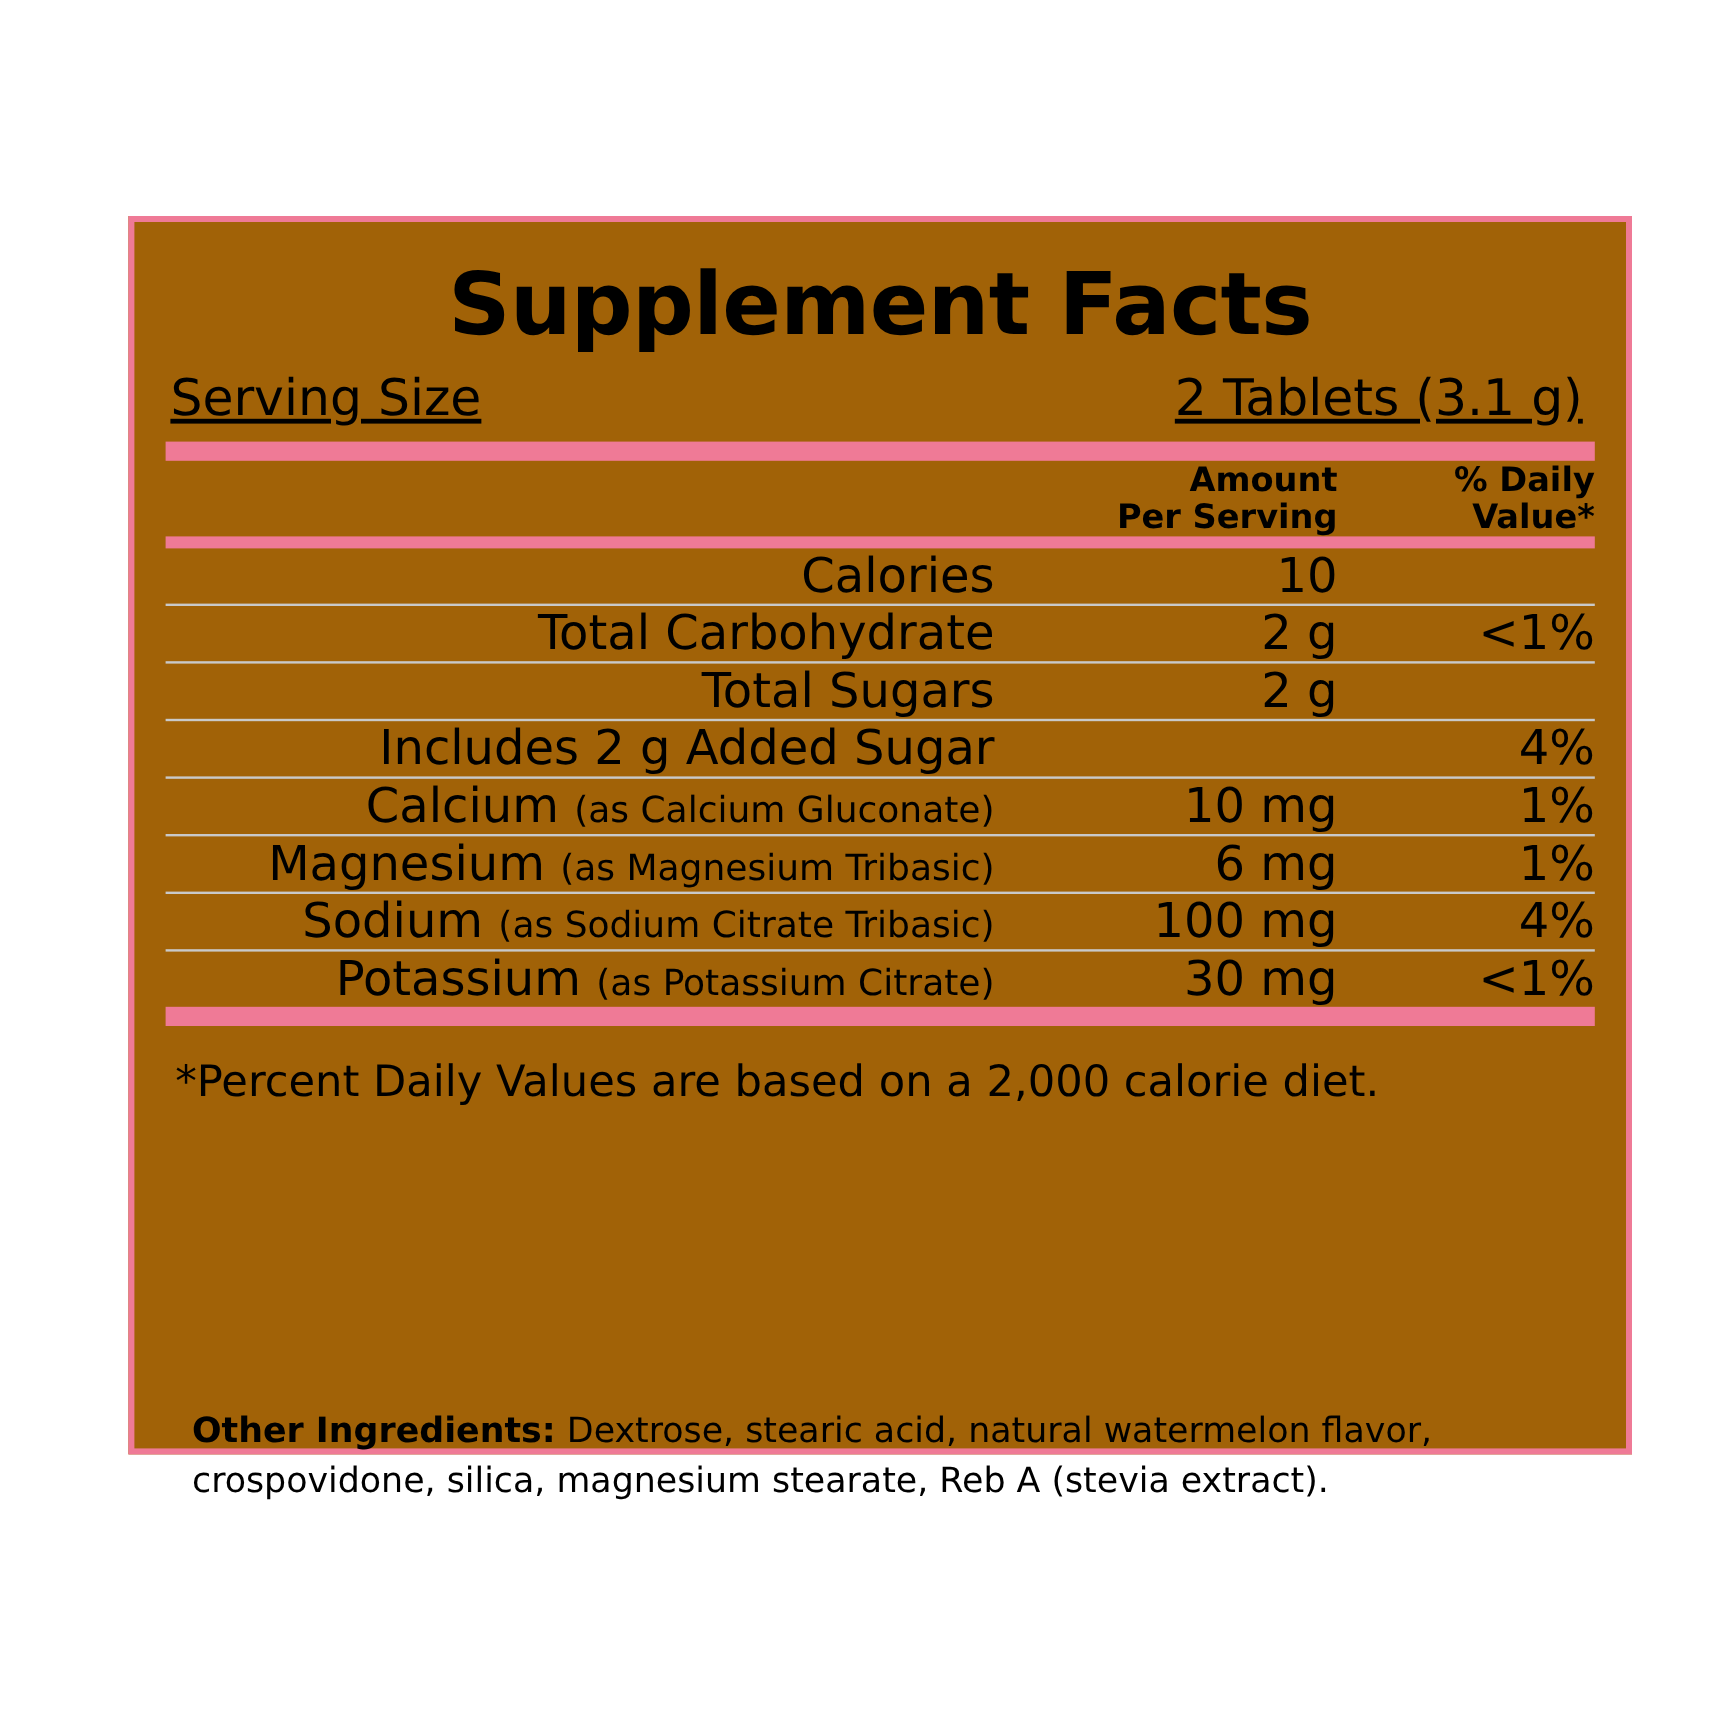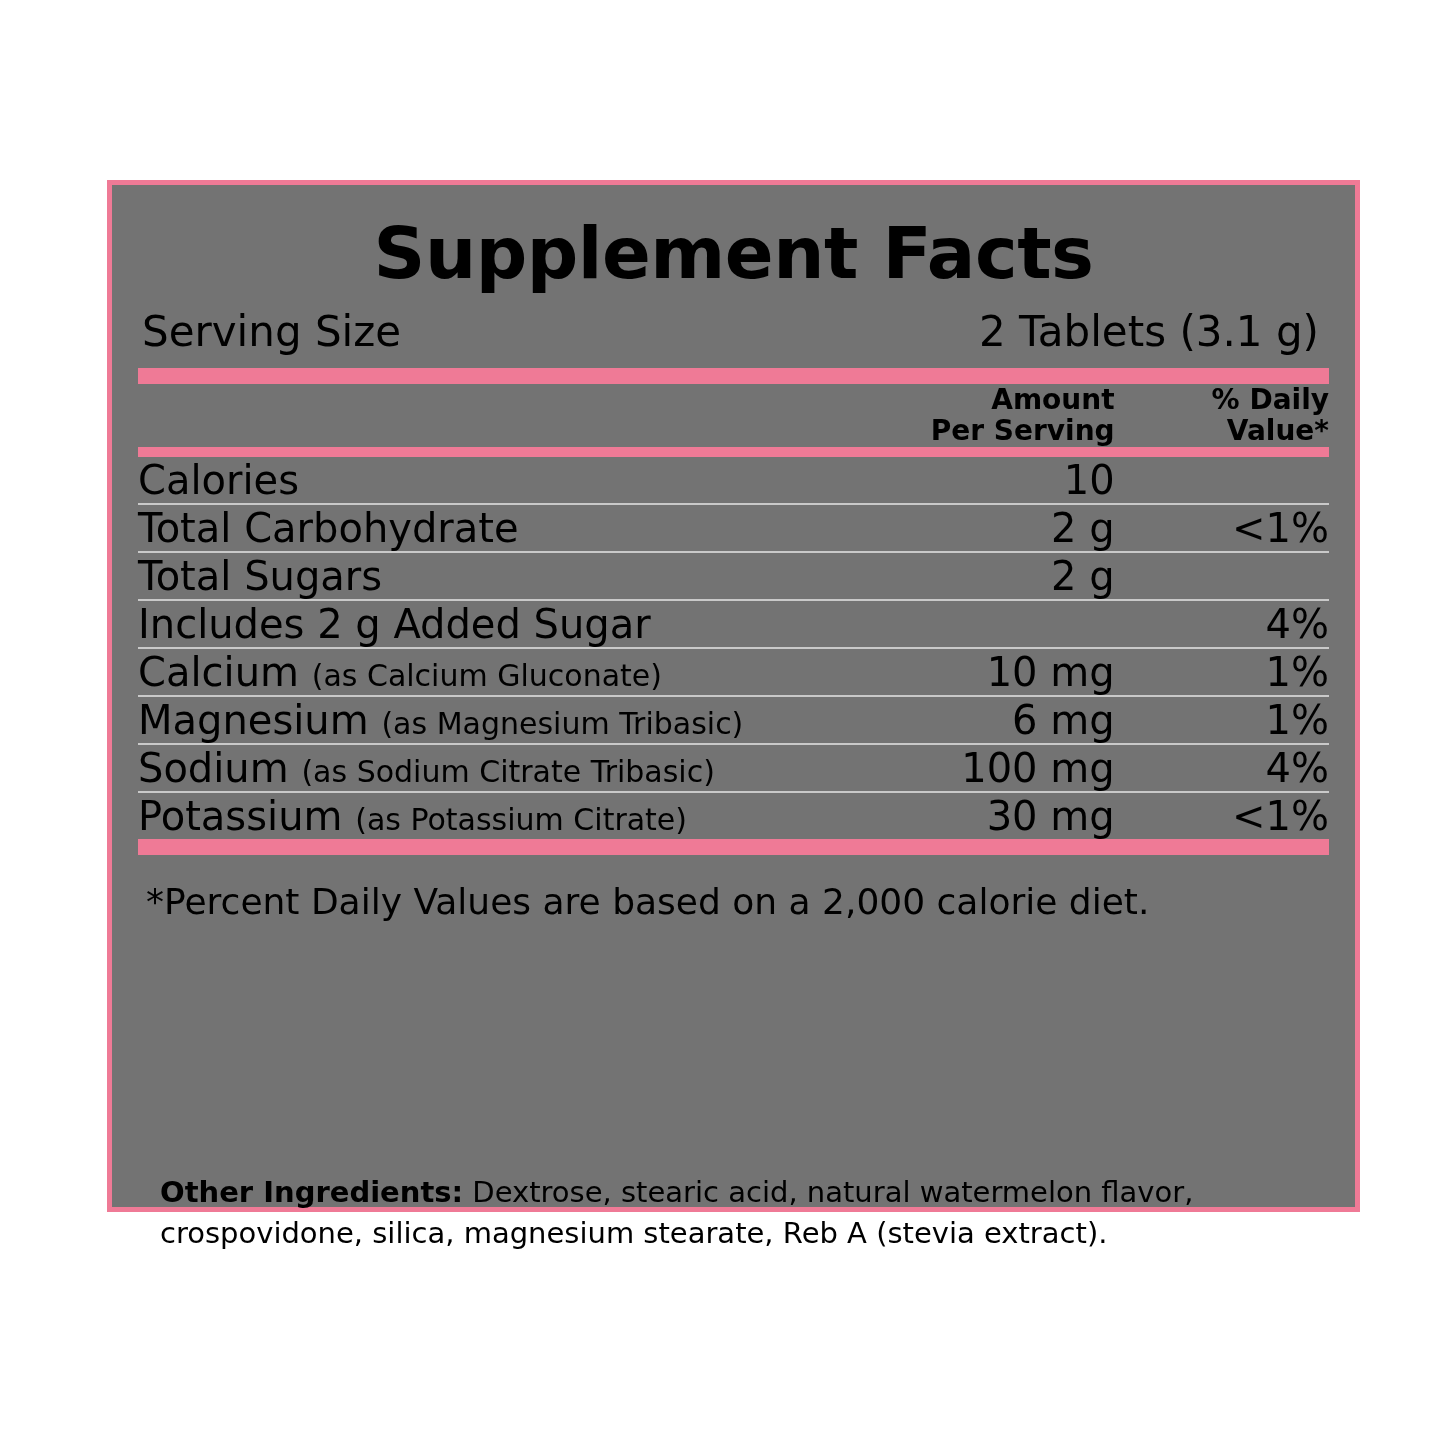--- a/index.html
+++ b/index.html
@@ -21,21 +21,21 @@
     box-sizing: border-box;
   }
   .panel {
     position: absolute;
     left: 107px;
     top: 180px;
     width: 1253px;
     height: 1032px;
     box-sizing: border-box;
     border: 5px solid #ef7a96;
-    background: #737373;
+    background: #a16207;
   }
   .panel-inner {
     padding: 0 26px;
     box-sizing: border-box;
     height: 100%;
   }
   .title {
     text-align: center;
     font-size: 72px;
     font-weight: bold;
@@ -44,20 +44,21 @@
     margin-top: 32px;
     margin-bottom: 8px;
   }
   .serving-row {
     display: flex;
     justify-content: space-between;
     align-items: baseline;
     font-size: 42px;
     padding: 10px 0 6px 0;
     margin: 0 0 0 0;
+    text-decoration: underline;
   }
   .serving-row .label { padding-left: 4px; }
   .serving-row .value { padding-right: 10px; }
 
   .rule-thick {
     height: 16px;
     background: #ef7a96;
     margin: 6px 0 0 0;
   }
   .rule-med {
@@ -91,21 +92,21 @@
     line-height: 1.12;
     padding: 14px 0 14px 0;
     vertical-align: bottom;
   }
   .head-cell .sub { display: block; }
   .head-amt { padding-right: 14px; }
   .head-dv  { padding-right: 10px; }
 
   .row-name {
     font-size: 40px;
-    text-align: left;
+    text-align: right;
     padding: 12px 0 12px 6px;
     white-space: nowrap;
   }
   .row-name .paren {
     font-size: 30px;
   }
   .indent1 { padding-left: 62px; }
   .indent2 { padding-left: 120px; }
 
   .row-amt {

